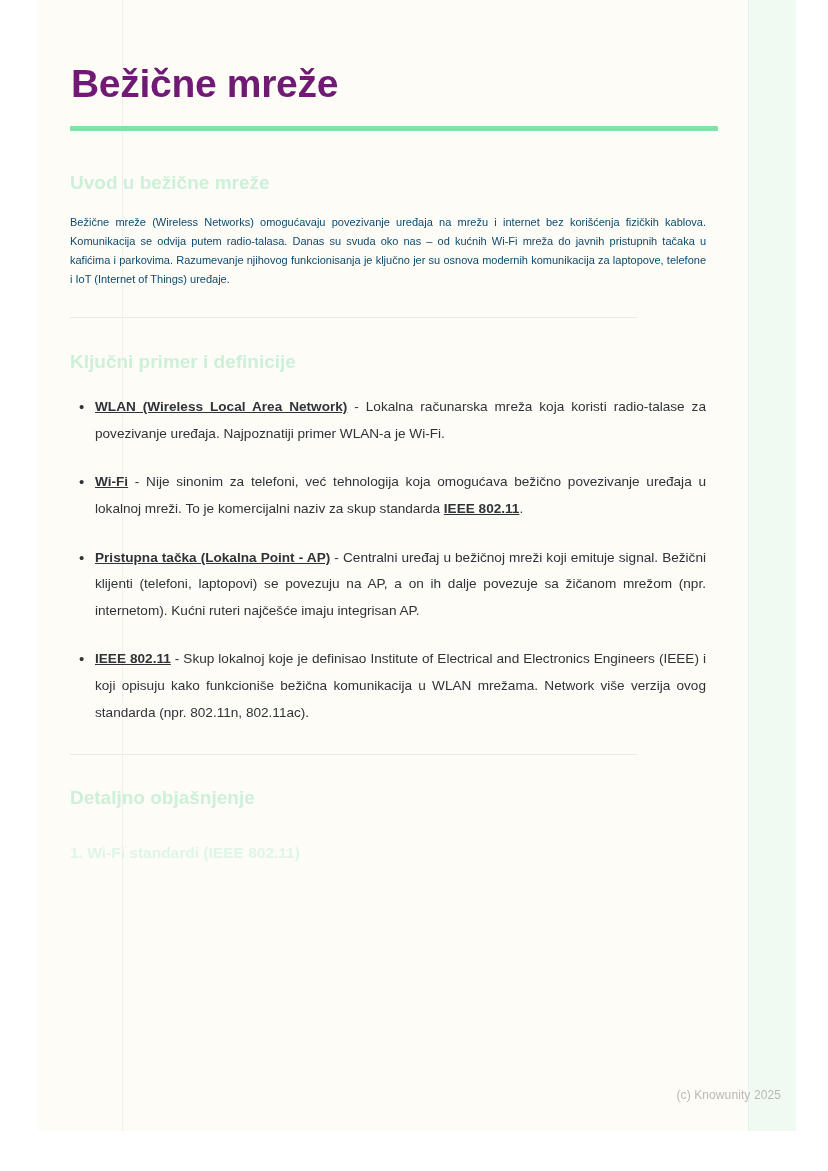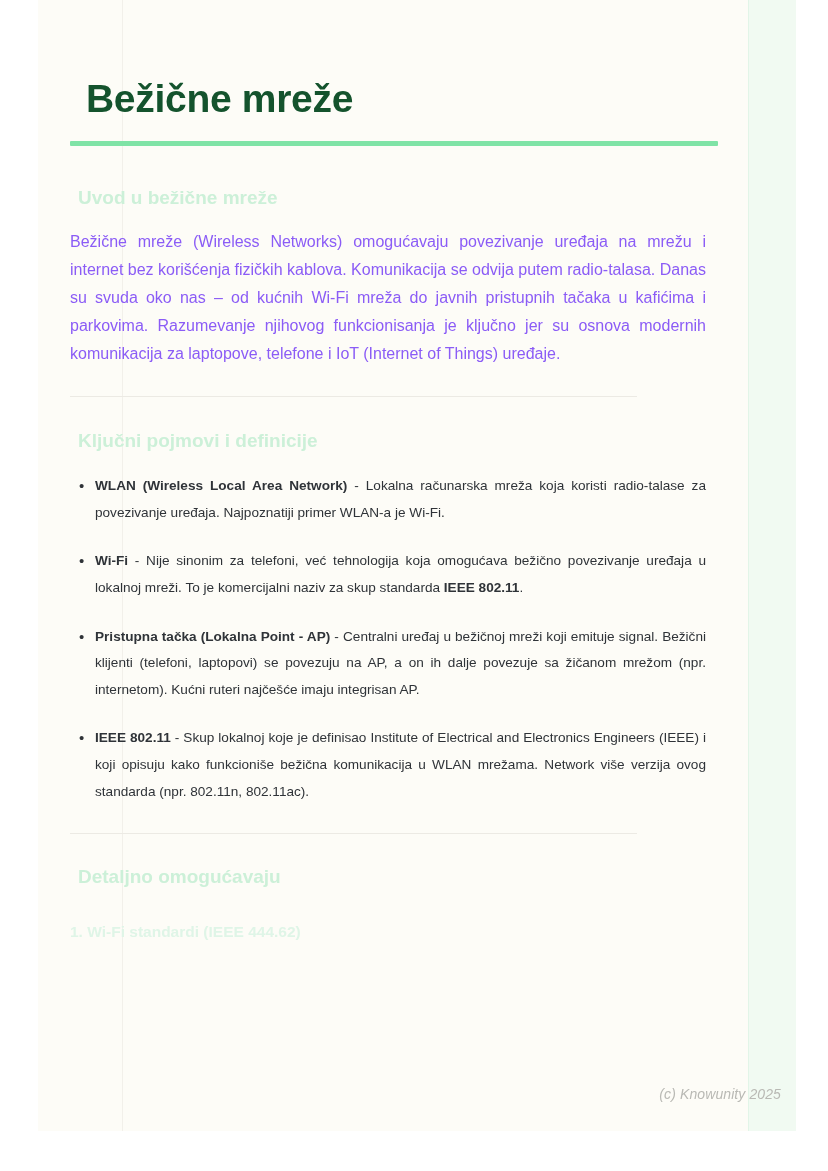--- a/index.html
+++ b/index.html
@@ -55,39 +55,39 @@
   #content {
     position: absolute;
     left: 0; top: 0;
     width: 710px;
     height: 100%;
     box-sizing: border-box;
     padding: 0 42px 0 32px;
   }
 
   .doc-title {
-    margin: 16px;
+    margin: 1px;
     padding-top: 62px;
     font-size: 39px;
     font-weight: bold;
-    color: #14532d;
+    color: #701a75;
     letter-spacing: -0.3px;
     line-height: 1.1;
   }
   .title-rule {
     margin-top: 20px;
     margin-left: 0;
     width: 648px;
     height: 5px;
     background: #7fe3a6;
     border-radius: 1px;
   }
 
   .section-heading {
-    margin: 8px;
+    margin: 0;
     font-size: 19px;
     font-weight: bold;
     color: #ccf0d8;
     line-height: 1.3;
   }
   .section-heading.h-intro   { margin-top: 40px; }
   .section-heading.h-pojmovi { margin-top: 32px; }
   .section-heading.h-detaljno{ margin-top: 31px; }
 
   .sub-heading {
@@ -95,23 +95,23 @@
     margin-top: 32px;
     font-size: 15.5px;
     font-weight: bold;
     color: #dff5e7;
     line-height: 1.3;
   }
 
   .para {
     margin: 0;
     margin-top: 17px;
-    font-size: 16px;
-    line-height: 28px;
-    color: #8b5cf6;
+    font-size: 11px;
+    line-height: 19px;
+    color: #0c4a6e;
     text-align: justify;
   }
 
   .divider {
     margin-top: 28px;
     width: 567px;
     height: 1px;
     background: #eceae4;
   }
 
@@ -133,35 +133,34 @@
   ul.term-list li:last-child { margin-bottom: 0; }
   ul.term-list li::before {
     content: "•";
     position: absolute;
     left: 9px;
     top: 0;
     color: #2f3338;
     font-size: 15px;
     line-height: 26.6px;
   }
-  .term { font-weight: bold; }
+  .term { font-weight: bold; text-decoration: underline; }
   .em   { }
 
   .footer-note {
     position: absolute;
     right: 0px;
     bottom: 29px;
     width: 100%;
     text-align: right;
     padding-right: 14px;
     box-sizing: border-box;
-    font-size: 14px;
+    font-size: 12px;
     color: #b9b9b4;
     letter-spacing: 0.1px;
-    font-style: italic;
   }
 </style>
 </head>
 <body>
 
 <div id="page-sheet">
   <div id="paper-body"></div>
   <div id="edge-strip"></div>
   <div id="fold-line"></div>
 
@@ -170,38 +169,38 @@
     <h1 class="doc-title">Bežične mreže</h1>
 
     <div class="title-rule"></div>
 
     <h2 class="section-heading h-intro">Uvod u bežične mreže</h2>
 
     <p class="para">Bežične mreže (Wireless Networks) omogućavaju povezivanje uređaja na mrežu i internet bez korišćenja fizičkih kablova. Komunikacija se odvija putem radio-talasa. Danas su svuda oko nas – od kućnih Wi-Fi mreža do javnih pristupnih tačaka u kafićima i parkovima. Razumevanje njihovog funkcionisanja je ključno jer su osnova modernih komunikacija za laptopove, telefone i IoT (Internet of Things) uređaje.</p>
 
     <div class="divider"></div>
 
-    <h2 class="section-heading h-pojmovi">Ključni pojmovi i definicije</h2>
+    <h2 class="section-heading h-pojmovi">Ključni primer i definicije</h2>
 
     <ul class="term-list">
       <li>
         <span class="term">WLAN (Wireless Local Area Network)</span><span> - </span><span>Lokalna računarska mreža koja koristi radio-talase za povezivanje uređaja. Najpoznatiji primer WLAN-a je Wi-Fi.</span>
       </li>
       <li>
         <span class="term">Wi-Fi</span><span> - </span><span>Nije sinonim za telefoni, već tehnologija koja omogućava bežično povezivanje uređaja u lokalnoj mreži. To je komercijalni naziv za skup standarda </span><span class="term">IEEE 802.11</span><span>.</span>
       </li>
       <li>
         <span class="term">Pristupna tačka (Lokalna Point - AP)</span><span> - </span><span>Centralni uređaj u bežičnoj mreži koji emituje signal. Bežični klijenti (telefoni, laptopovi) se povezuju na AP, a on ih dalje povezuje sa žičanom mrežom (npr. internetom). Kućni ruteri najčešće imaju integrisan AP.</span>
       </li>
       <li>
         <span class="term">IEEE 802.11</span><span> - </span><span>Skup lokalnoj koje je definisao </span><span class="em">Institute of Electrical and Electronics Engineers</span><span> (IEEE) i koji opisuju kako funkcioniše bežična komunikacija u WLAN mrežama. Network više verzija ovog standarda (npr. 802.11n, 802.11ac).</span>
       </li>
     </ul>
 
     <div class="divider"></div>
 
-    <h2 class="section-heading h-detaljno">Detaljno omogućavaju</h2>
-
-    <h3 class="sub-heading">1. Wi-Fi standardi (IEEE 444.62)</h3>
+    <h2 class="section-heading h-detaljno">Detaljno objašnjenje</h2>
+
+    <h3 class="sub-heading">1. Wi-Fi standardi (IEEE 802.11)</h3>
   </div>
 
   <div class="footer-note">(c) Knowunity 2025</div>
 </div>
 
 </body></html>

